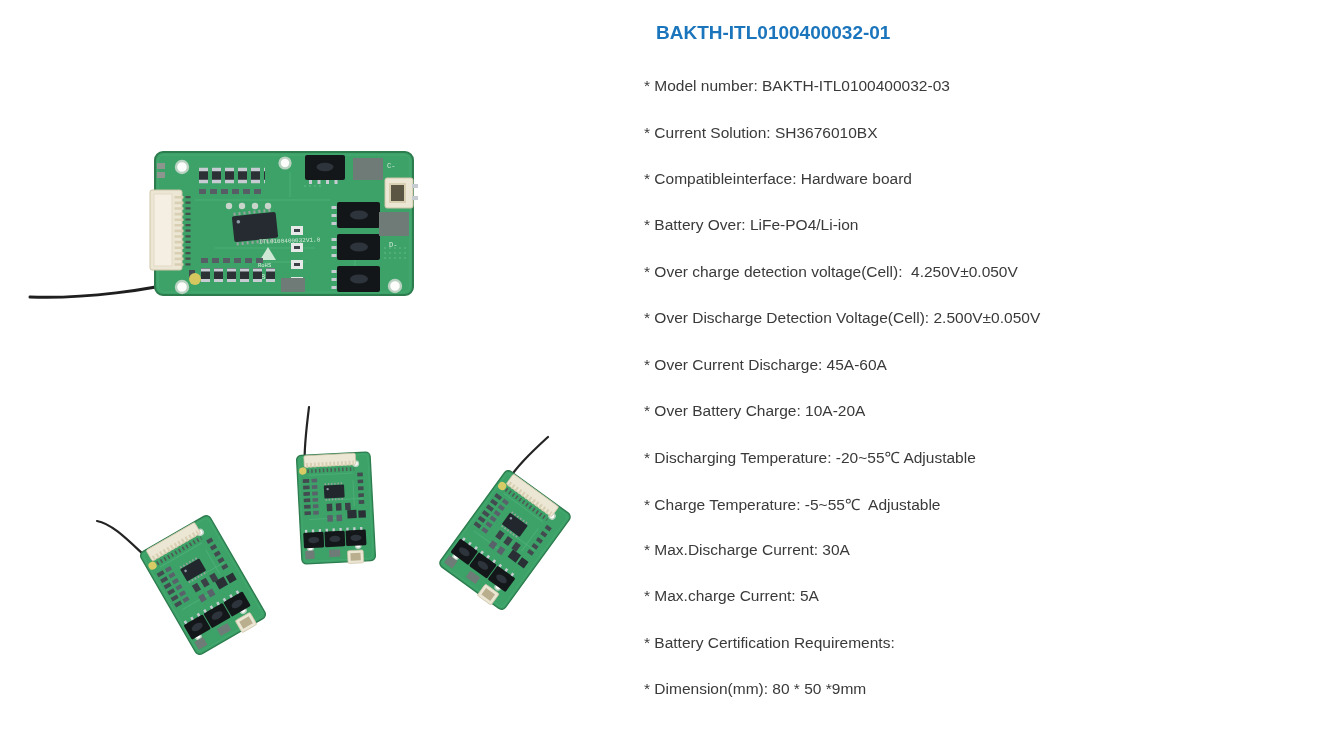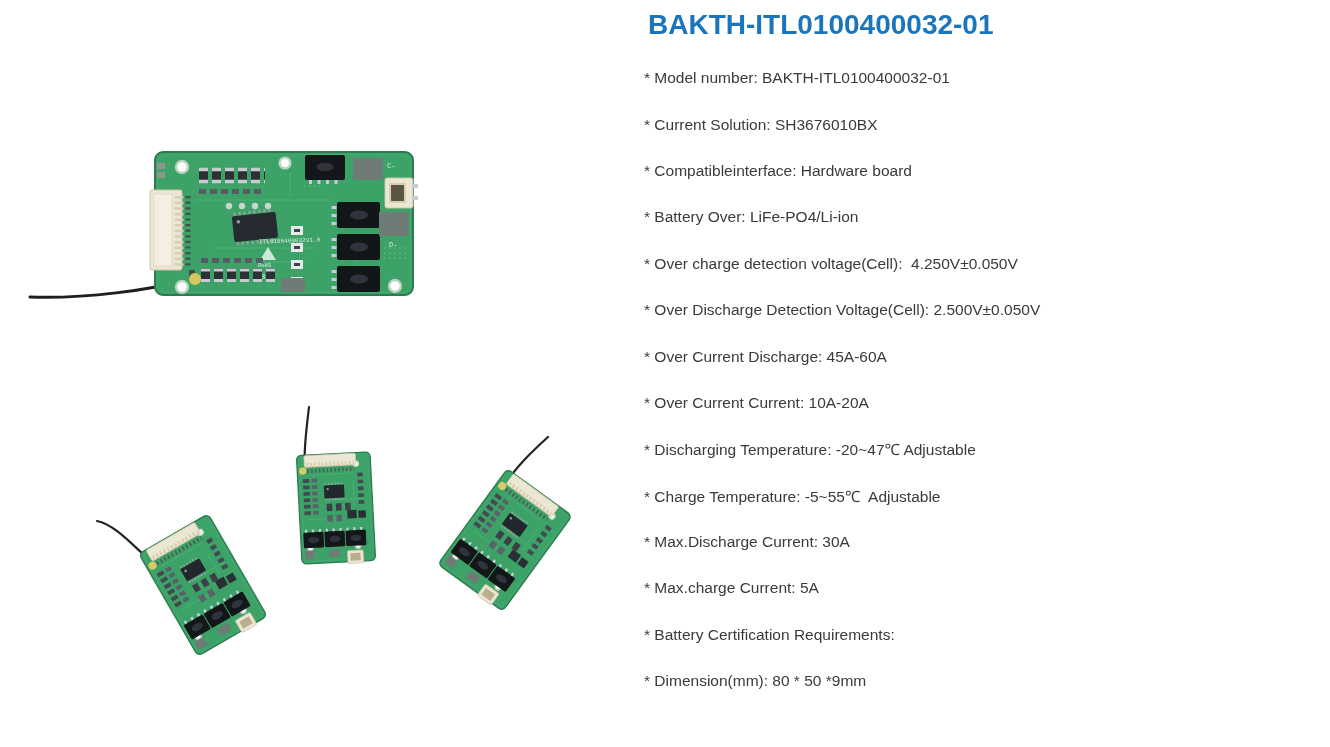--- a/index.html
+++ b/index.html
@@ -3,21 +3,21 @@
 <meta charset="utf-8">
 <style>
   html,body{margin:0;padding:0;}
   body{
     width:1330px;height:747px;background:#ffffff;position:relative;
     font-family:"Liberation Sans", sans-serif;overflow:hidden;
   }
   .photo-svg{position:absolute;left:0;top:0;}
   .info{position:absolute;left:644px;top:8px;width:676px;}
   .title{
-    font-size:28px;font-weight:bold;color:#1b75bc;margin:4px;line-height:26px;
+    font-size:19px;font-weight:bold;color:#1b75bc;margin:12px;line-height:26px;
     cursor:pointer;
   }
   .specs{margin-top:17px;}
   .spec{
     margin:0;height:46.4px;display:flex;align-items:center;
     font-size:15.5px;color:#3a3a3a;white-space:pre-wrap;
   }
   .wire{fill:none;stroke:#1f1f1f;stroke-width:3;stroke-linecap:round;}
   .wire2{fill:none;stroke:#232323;stroke-width:2.2;stroke-linecap:round;}
   .silk{fill:#d8ecdc;font-family:"Liberation Mono","DejaVu Sans Mono",monospace;}
@@ -196,28 +196,28 @@
   <path class="wire2" d="M548,437 C535,449 514,468 504,487"></path>
 
   <use href="#small-board" transform="translate(203,585) rotate(-30) translate(-40,-59)"></use>
   <use href="#small-board" transform="translate(336,508) rotate(-3) scale(0.92) translate(-40,-59)"></use>
   <use href="#small-board" transform="translate(505,540) rotate(36) translate(-40,-59)"></use>
 </svg>
 
 <div class="info">
   <h1 class="title">BAKTH-ITL0100400032-01</h1>
   <div class="specs">
-    <p class="spec">* Model number: BAKTH-ITL0100400032-01</p>
+    <p class="spec">* Model number: BAKTH-ITL0100400032-03</p>
     <p class="spec">* Current Solution: SH3676010BX</p>
     <p class="spec">* Compatibleinterface: Hardware board</p>
     <p class="spec">* Battery Over: LiFe-PO4/Li-ion</p>
     <p class="spec">* Over charge detection voltage(Cell):  4.250V±0.050V</p>
     <p class="spec">* Over Discharge Detection Voltage(Cell): 2.500V±0.050V</p>
     <p class="spec">* Over Current Discharge: 45A-60A</p>
-    <p class="spec">* Over Current Current: 10A-20A</p>
-    <p class="spec">* Discharging Temperature: -20~47℃ Adjustable</p>
+    <p class="spec">* Over Battery Charge: 10A-20A</p>
+    <p class="spec">* Discharging Temperature: -20~55℃ Adjustable</p>
     <p class="spec">* Charge Temperature: -5~55℃  Adjustable</p>
     <p class="spec">* Max.Discharge Current: 30A</p>
     <p class="spec">* Max.charge Current: 5A</p>
     <p class="spec">* Battery Certification Requirements:</p>
     <p class="spec">* Dimension(mm): 80 * 50 *9mm</p>
   </div>
 </div>
 
 </body></html>

